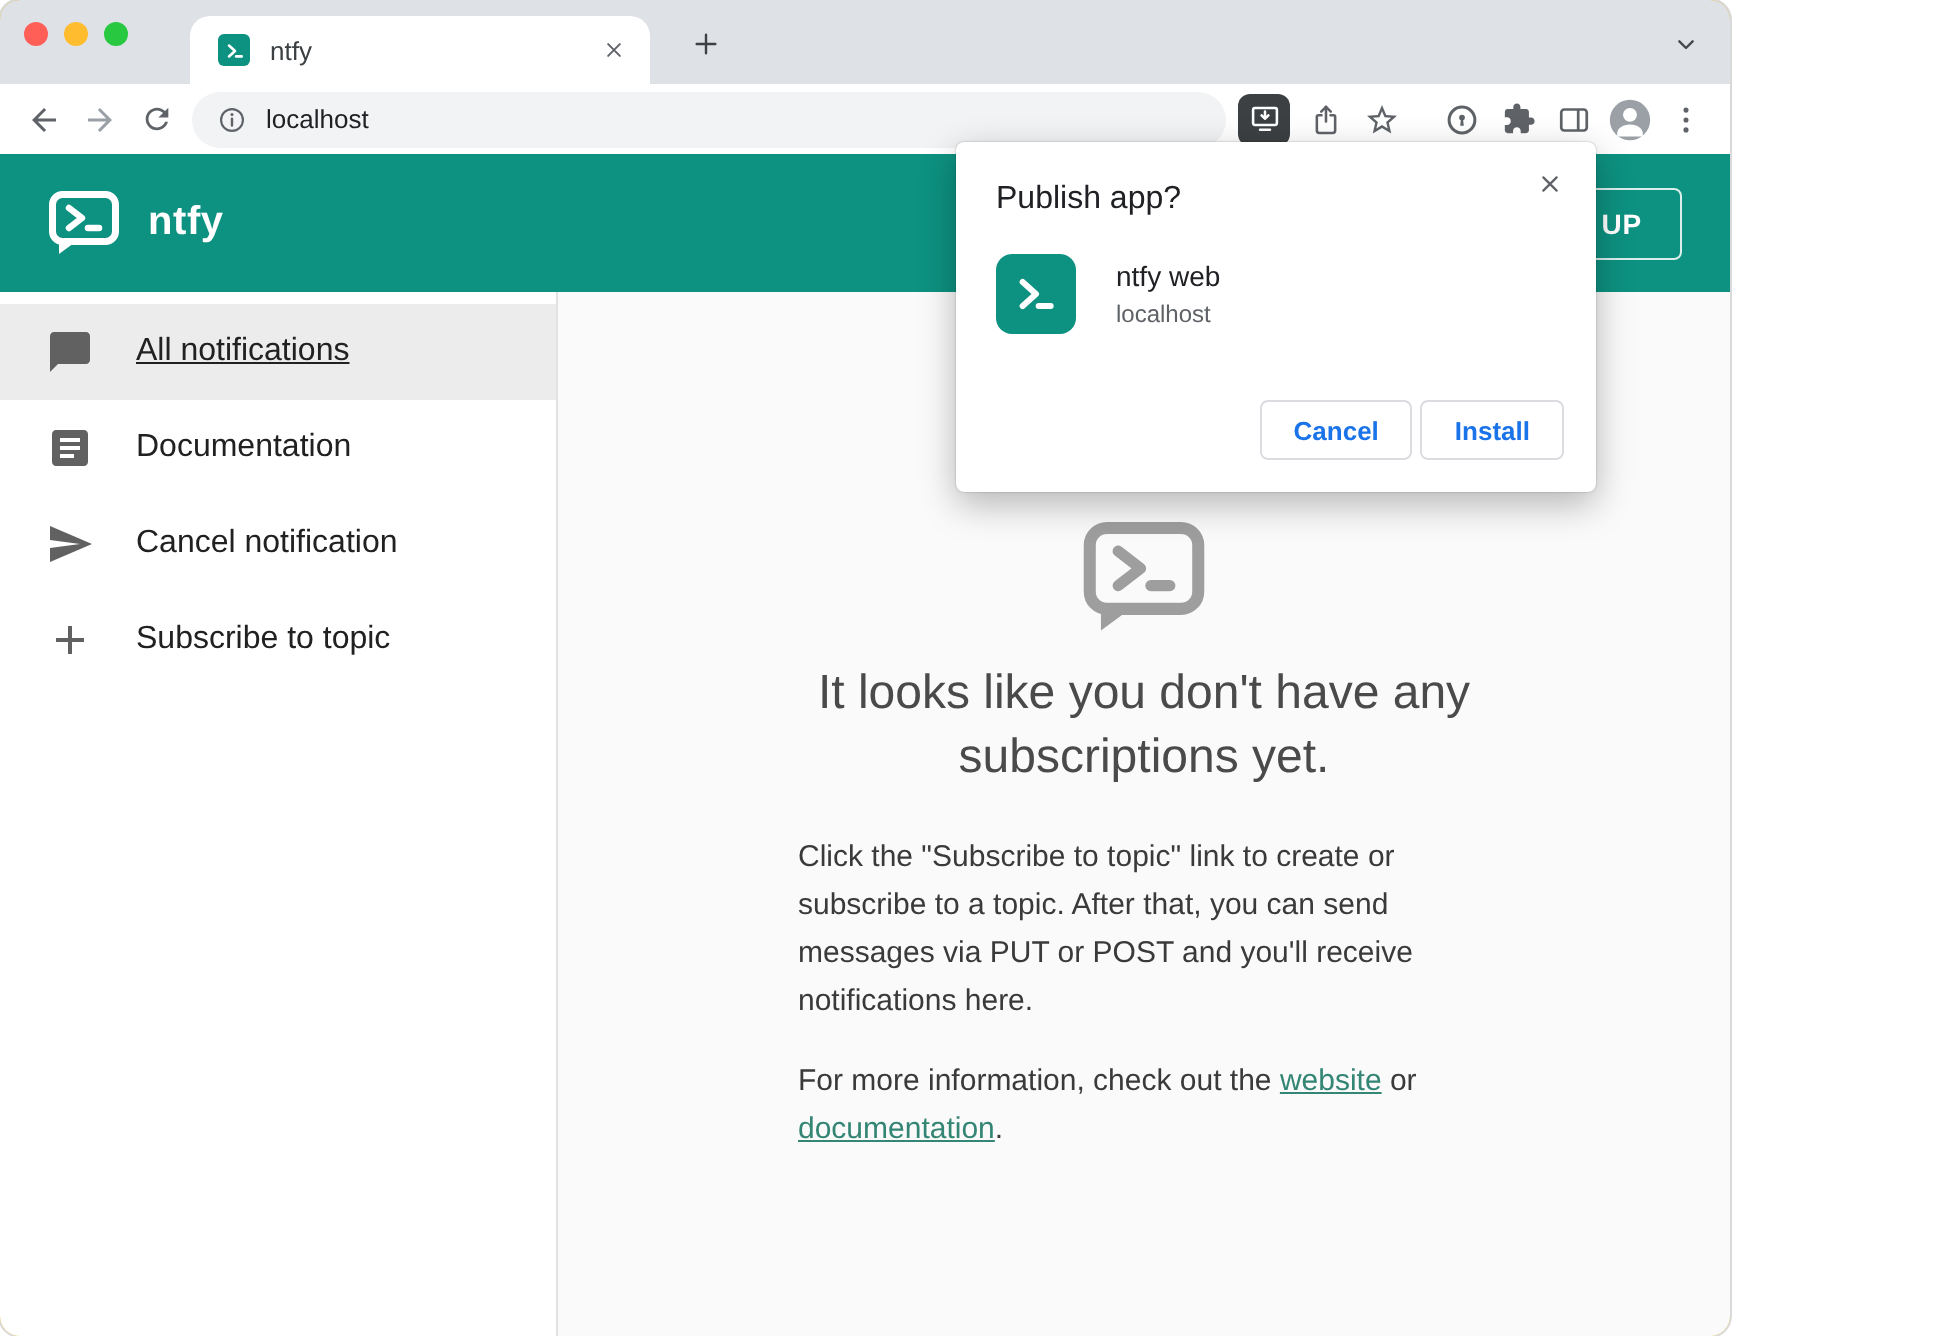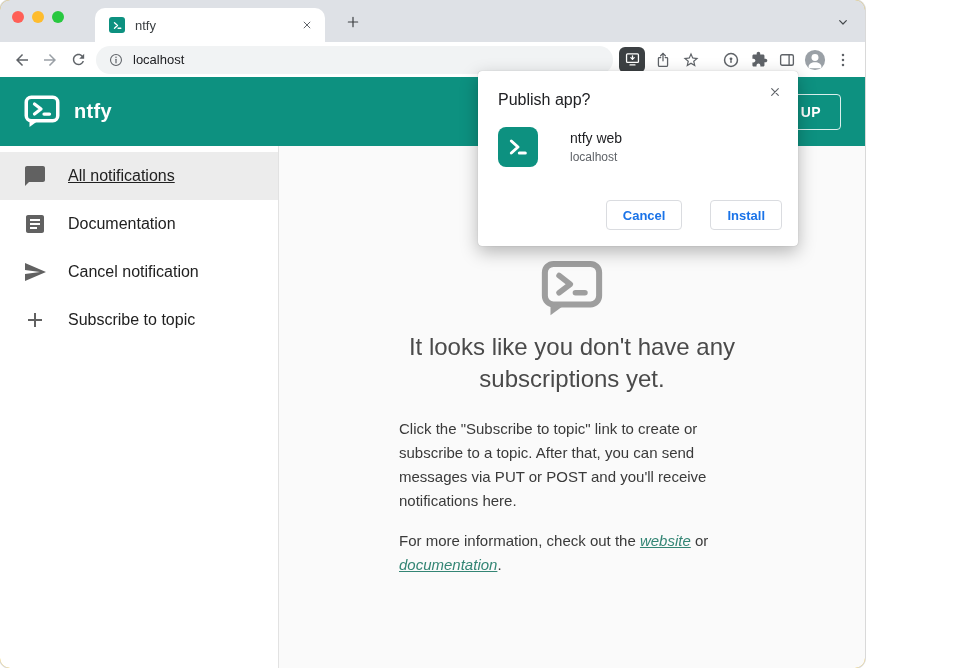--- a/index.html
+++ b/index.html
@@ -55,34 +55,34 @@
   .side-item.selected { background:#ececec;text-decoration:underline; }
   .side-icon { width:24px; height:24px; color:#616161; flex:0 0 auto; }
   .main { flex:1; background:#fafafa; }
 
   .empty { width:346px; margin:10px auto; padding-top:104px; }
   .empty-logo { display:block; margin:0 auto; width:62px; height:57px; color:#9e9e9e; }
   .empty-h { width:420px; margin:14px 0 0 -37px; text-align:center; font-size:24px; line-height:32px;
              font-weight:400; color:#4a4a4a; }
   .empty-p { margin-top:22px; font-size:15px; line-height:24px; color:#3a3a3a; text-align:left; }
   .empty-p2 { margin-top:16px; }
-  a.tlink { color:var(--link,#338574); text-decoration:underline; cursor:pointer;font-style:italic; }
+  a.tlink { color:var(--link,#338574); text-decoration:underline; cursor:pointer; }
 
   
   .dialog { position:absolute; left:478px; top:71px; width:320px; height:175px; background:#fff; z-index:60;
             border-radius:4px; box-shadow:0 6px 18px rgba(0,0,0,.28), 0 0 1px rgba(0,0,0,.3);
             padding:20px 16px 16px 20px; }
   .dlg-title { font-size:16px; color:#202124; }
   .dlg-close { position:absolute; right:10px; top:8px; width:26px; height:26px; }
-  .dlg-row { display:flex; align-items:center; gap:32px; margin-top:18px; }
+  .dlg-row { display:flex; align-items:center; gap:20px; margin-top:18px; }
   .dlg-ico { width:40px; height:40px; border-radius:8px; background:var(--brand,#0d9180);
              display:flex; align-items:center; justify-content:center; flex:0 0 auto; }
   .dlg-app { font-size:14px; color:#202124; }
   .dlg-origin { font-size:12px; color:#5f6368; margin-top:4px; }
-  .dlg-actions { position:absolute; right:16px; bottom:16px; display:flex; gap:28px; }
+  .dlg-actions { position:absolute; right:16px; bottom:16px; display:flex; gap:4px; }
   .dlg-btn { height:30px; padding:0 16px; background:#fff; border:1px solid #dadce0; border-radius:4px;
              color:var(--action,#1a73e8); font-family:inherit; font-size:13px; font-weight:bold; cursor:pointer; }
 
   svg.i { display:block; }
 </style>
 </head>
 <body>
 
 <svg width="0" height="0" style="position:absolute">
   <defs>

